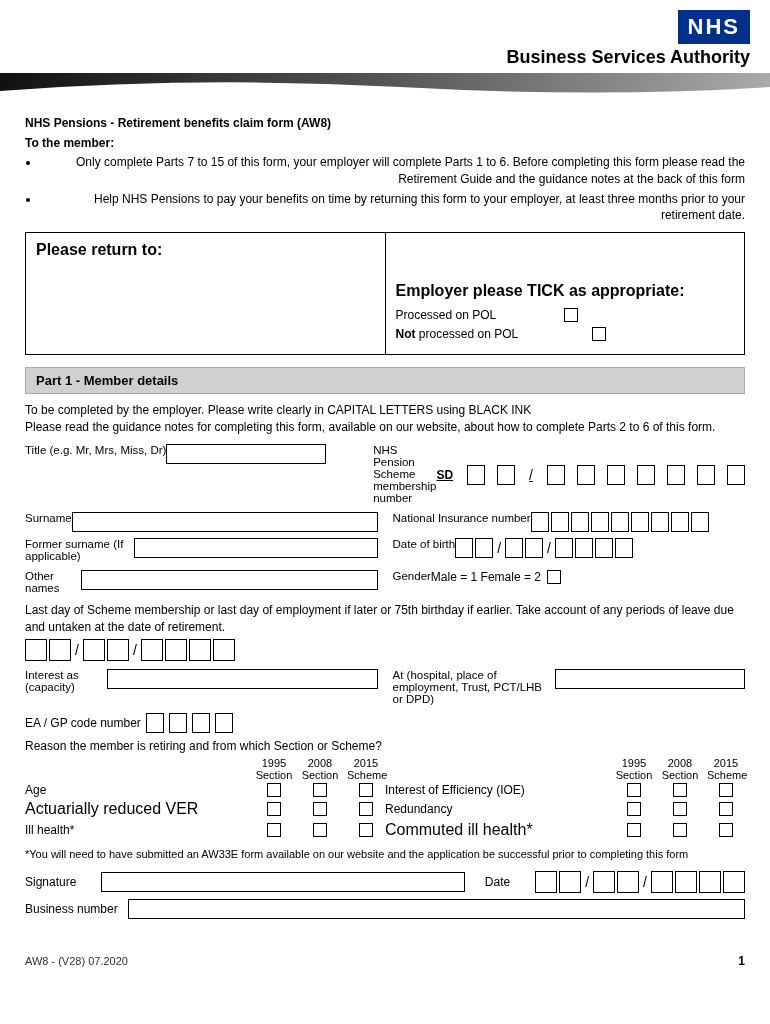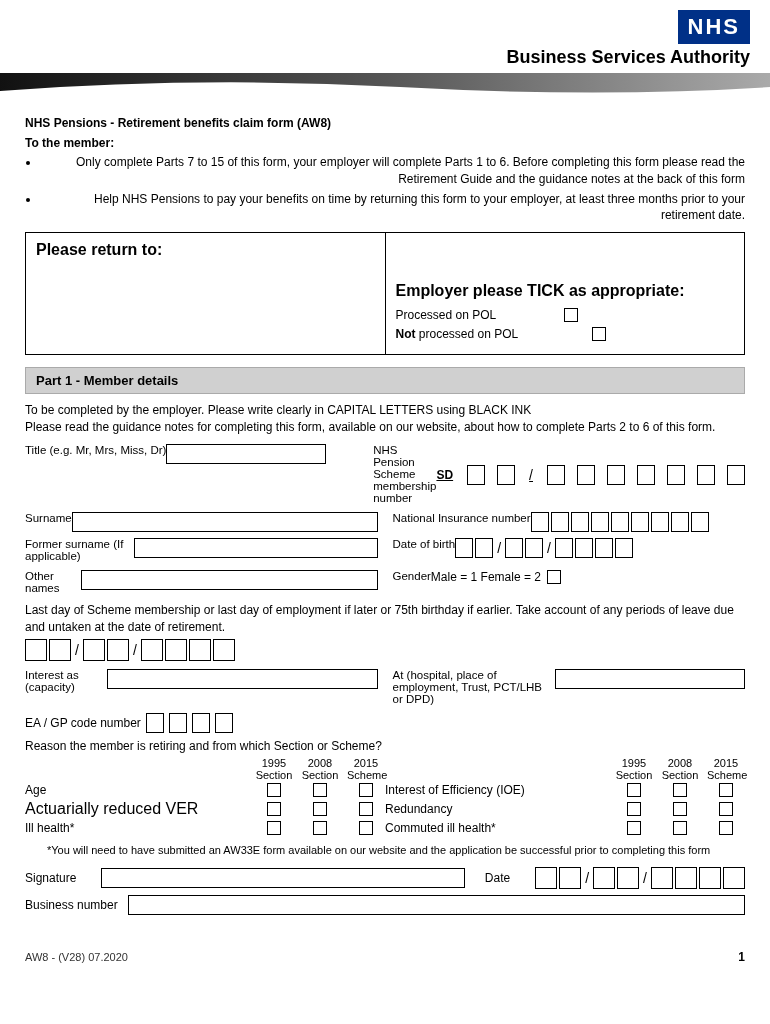--- a/index.html
+++ b/index.html
@@ -268,21 +268,20 @@
       gap: 5px;
       margin-bottom: 6px;
     }
     .ea-label {
       font-size: 12px;
     }
     .note-text {
       font-size: 11px;
       line-height: 1.4;
       margin-bottom: 8px;
-      margin-left: 22px;
     }
     .tel-row {
       display: flex;
       align-items: center;
       gap: 5px;
     }
     .tel-label {
       font-size: 12px;
     }
   </style>
@@ -540,21 +539,21 @@
           <div style="width:38px; display:flex; justify-content:center;">
               <span class="cb"></span>
             </div>
           <div style="width:38px; display:flex; justify-content:center;">
               <span class="cb"></span>
             </div>
           <div style="width:38px; display:flex; justify-content:center;">
               <span class="cb"></span>
             </div>
         </div>
-        <div style="flex:1; font-size:12px;">Commuted ill health*</div>
+        <div style="flex:1; font-size:16px;">Commuted ill health*</div>
         <div style="display:flex; gap:8px; width:130px;">
           <div style="width:38px; display:flex; justify-content:center;">
               <span class="cb"></span>
             </div>
           <div style="width:38px; display:flex; justify-content:center;">
               <span class="cb"></span>
             </div>
           <div style="width:38px; display:flex; justify-content:center;">
               <span class="cb"></span>
             </div>

